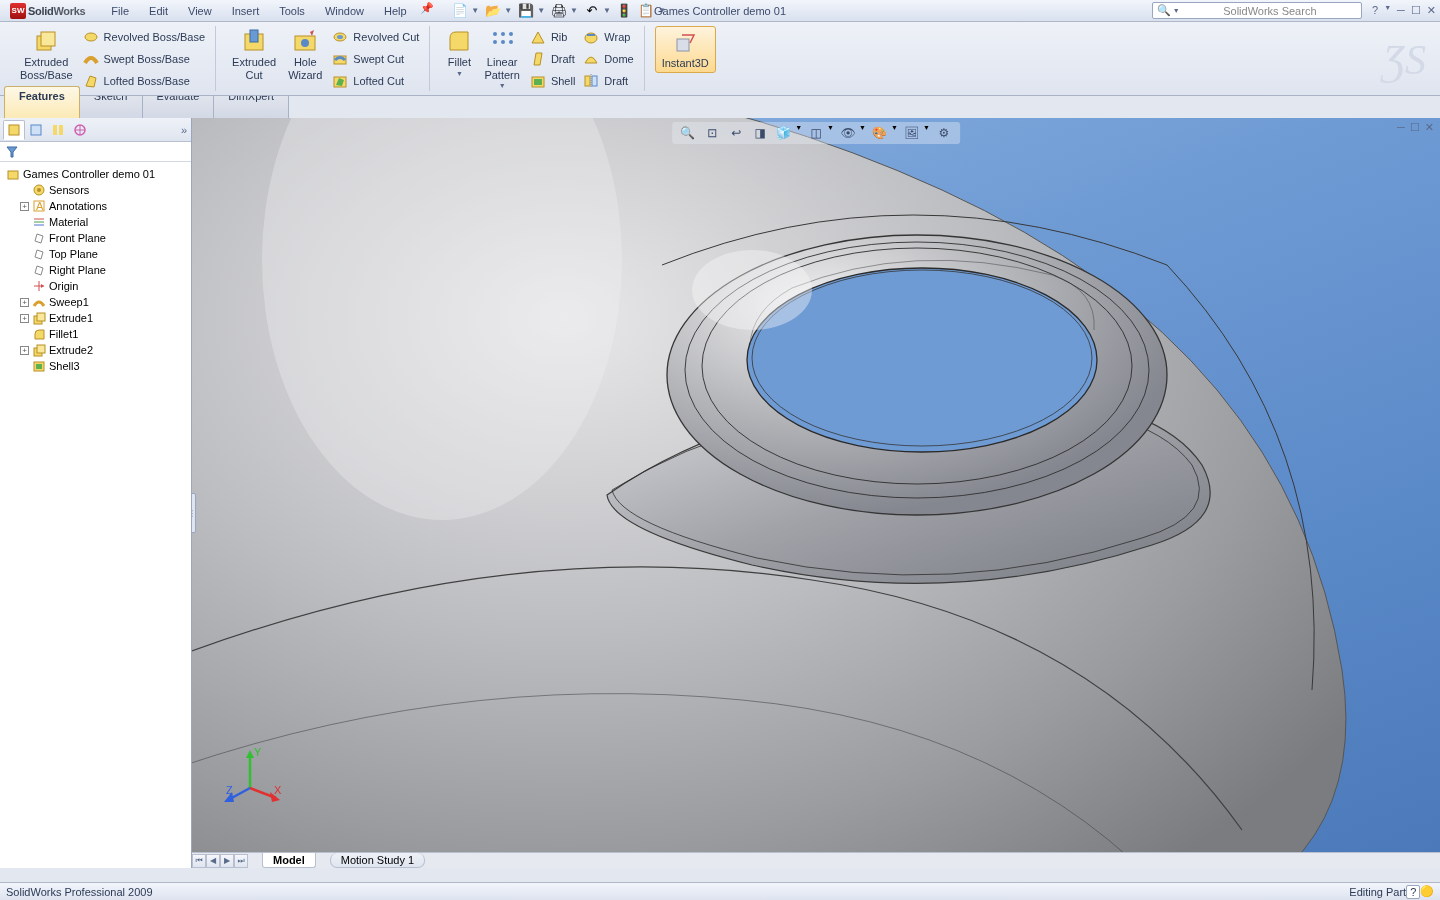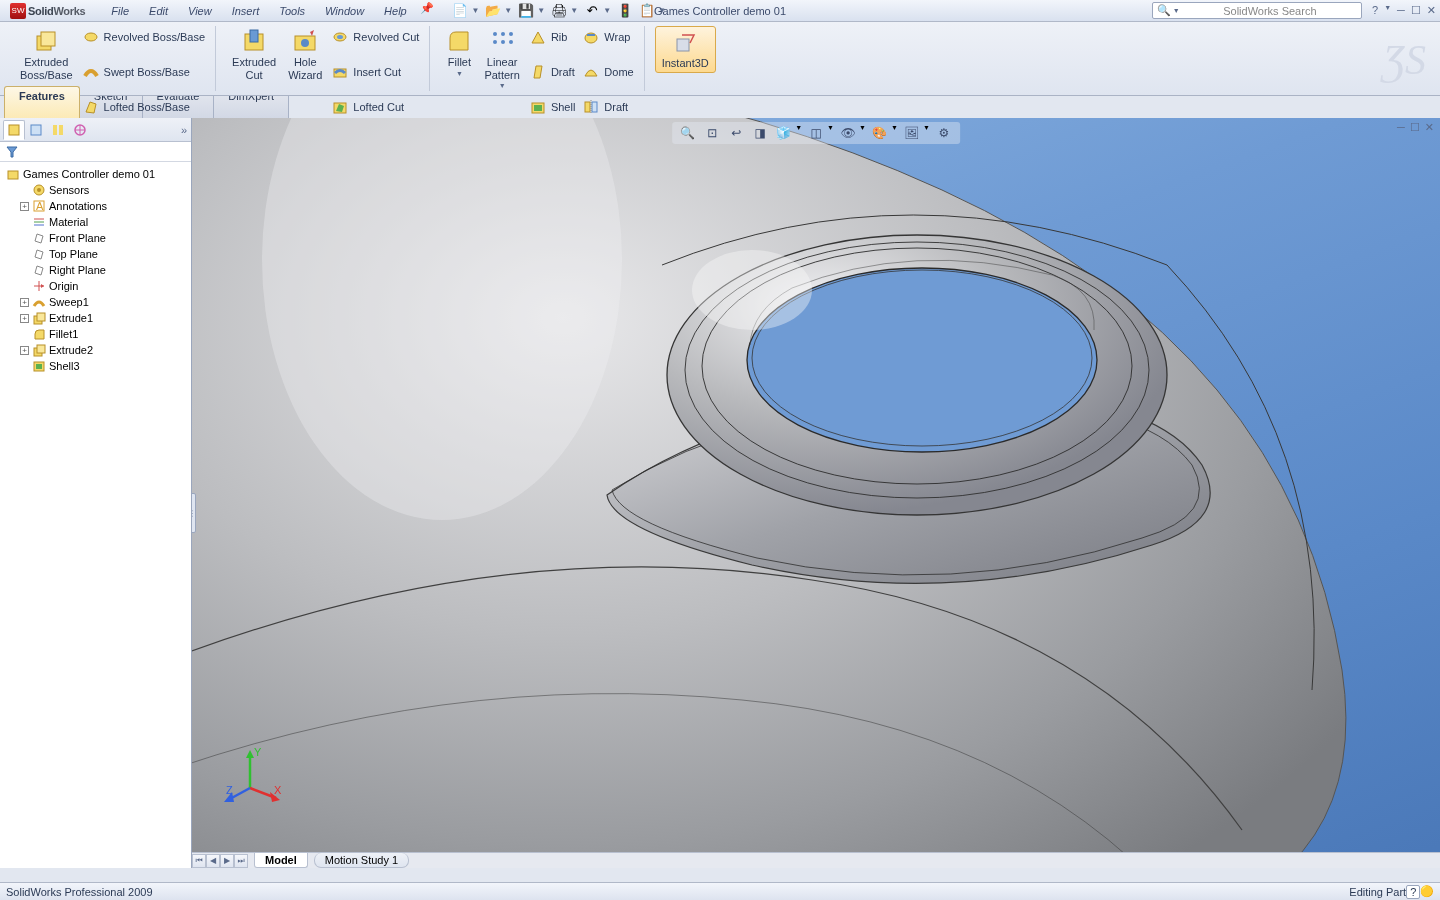--- a/index.html
+++ b/index.html
@@ -1,42 +1,42 @@
 <!DOCTYPE html>
 <html><head>
 <meta charset="utf-8">
 <style>
 * { margin:0; padding:0; box-sizing:border-box; font-family:"Segoe UI",Tahoma,sans-serif; font-size:11px; }
 body { width:1440px; height:900px; background:#e2e7f0; overflow:hidden; position:relative; }
 
 
 .menubar { height:22px; background:linear-gradient(#f2f5fb,#d9e1ef); display:flex; align-items:center; padding:0 4px; border-bottom:1px solid #b0b8c8; }
 .logo { display:flex; align-items:center; gap:2px; padding:0 6px; }
-.logo-badge { width:16px; height:16px; background:linear-gradient(#e03030,#a01010); border-radius:2px; display:flex; align-items:center; justify-content:center; color:#fff; font-size:8px; font-weight:normal; }
+.logo-badge { width:16px; height:16px; background:linear-gradient(#e03030,#a01010); border-radius:2px; display:flex; align-items:center; justify-content:center; color:#fff; font-size:8px; font-weight:bold; }
 .logo-text { font-weight:bold; font-size:13px; color:#555b66; letter-spacing:-0.3px; }
 .logo-text b { color:#3b4350; }
 .menu-items { display:flex; gap:0; margin-left:10px; }
-.menu-item { padding:3px 10px; color:#3b4a6b; cursor:default;font-style:italic; }
+.menu-item { padding:3px 10px; color:#3b4a6b; cursor:default; }
 .pin { margin-left:4px; color:#5a6a8a; }
 .qat { display:flex; align-items:center; gap:6px; margin-left:18px; }
 .qat .ico { width:16px; height:16px; display:flex; align-items:center; justify-content:center; font-size:13px; }
 .qat .drop { font-size:8px; color:#5a6a8a; margin-left:-3px; }
 .doc-title { position:absolute; left:50%; transform:translateX(-50%); color:#3b4a6b; }
 .search-box { margin-left:auto; display:flex; align-items:center; background:#fff; border:1px solid #9aa6bd; border-radius:2px; height:17px; width:210px; padding:0 4px; }
 .search-box .mag { color:#4a6aaa; font-size:11px; margin-right:2px; }
 .search-box input { border:none; outline:none; flex:1; font-size:11px; color:#888; background:transparent;text-align:center; }
 .win-ctrls { display:flex; gap:6px; margin-left:10px; color:#5a6a8a; font-size:12px; }
 
 
 .ribbon { height:74px; background:linear-gradient(#eef1f7,#dfe5f0); border-bottom:1px solid #aab3c5; display:flex; padding:4px 8px; gap:4px; position:relative; }
 .rgroup { display:flex; border-right:1px solid #c2cad9; padding:0 6px; align-items:flex-start; }
 .big-btn { display:flex; flex-direction:column; align-items:center; justify-content:flex-start; padding:2px 6px; cursor:default; text-align:center; line-height:1.15; color:#2b3a55; gap:1px; }
 .big-btn.active { background:linear-gradient(#fef3dd,#fdd98f); border:1px solid #d9a94a; border-radius:3px; }
 .big-btn .ic { width:26px; height:26px; display:flex; align-items:center; justify-content:center; margin-bottom:1px; }
-.small-btns { display:flex; flex-direction:column; gap:17px; padding-top:2px; }
+.small-btns { display:flex; flex-direction:column; gap:4px; padding-top:2px; }
 .small-btn { display:flex; align-items:center; gap:5px; padding:1px 4px; color:#2b3a55; cursor:default; white-space:nowrap; }
 .small-btn .ic { width:16px; height:16px; display:flex; align-items:center; justify-content:center; }
 .ds-logo { position:absolute; right:14px; top:14px; font-size:42px; color:#d3d9e6; font-style:italic; font-family:Georgia,serif; }
 
 
 .cm-tabs { height:22px; display:flex; align-items:end; padding-left:4px; gap:0; }
 .cm-tab { padding:3px 14px 16px 14px; background:linear-gradient(#e6e9f0,#d2d8e5); border:1px solid #a8b2c6; border-bottom:none; border-radius:3px 3px 0 0; margin-right:-1px; color:#2b3a55; cursor:default; }
 .cm-tab.active { background:linear-gradient(#fdf7e6,#fceab6); border-color:#cbb06a; font-weight:bold; position:relative; z-index:2; }
 
 
@@ -61,21 +61,21 @@
 .heads-up .hic { width:20px; height:18px; display:flex; align-items:center; justify-content:center; color:#3b4a6b; font-size:12px; cursor:default; }
 .heads-up .hdrop { font-size:7px; margin-left:-3px; }
 .vp-ctrls { position:absolute; top:3px; right:6px; display:flex; gap:5px; color:#5a6a8a; font-size:11px; }
 .triad { position:absolute; left:30px; bottom:62px; width:60px; height:60px; }
 .splitter { position:absolute; left:-4px; top:50%; width:8px; height:40px; background:#dfe5f0; border:1px solid #9aa6bd; border-radius:2px; display:flex; align-items:center; justify-content:center; font-size:8px; color:#5a6a8a; }
 
 
 .bottom-tabs { height:16px; background:#e6e9f0; border-top:1px solid #b8c0d0; display:flex; align-items:center; }
 .nav-btns { display:flex; }
 .nav-btn { width:14px; height:14px; border:1px solid #b8c0d0; background:linear-gradient(#f5f7fb,#dfe5f0); display:flex; align-items:center; justify-content:center; font-size:8px; color:#5a6a8a; }
-.btab { padding:1px 10px; background:#fff; border:1px solid #b8c0d0; border-top:none; border-radius:0 0 3px 3px; margin-left:6px; font-weight:bold; cursor:default; }
+.btab { padding:1px 10px; background:#fff; border:1px solid #b8c0d0; border-top:none; border-radius:0 0 3px 3px; margin-left:14px; font-weight:bold; cursor:default; }
 .btab.inactive { background:linear-gradient(#eef1f7,#dfe5f0); font-weight:normal;border-radius:7px; }
 
 
 .statusbar { position:absolute; bottom:0; left:0; right:0; height:18px; background:linear-gradient(#f2f5fb,#dde3ef); border-top:1px solid #b0b8c8; display:flex; align-items:center; padding:0 6px; color:#2b3a55; }
 .statusbar .right { margin-left:auto; display:flex; align-items:center; }
 
 
 svg { display:block; }
 </style>
 </head>
@@ -197,21 +197,21 @@
           </span>
           <span>Revolved Cut</span>
         </div>
       <div class="small-btn">
           <span class="ic">
             <svg width="16" height="16">
               <rect x="2" y="5" width="12" height="8" fill="#f4d968" stroke="#b89028"></rect>
               <path d="M3 9 Q8 4 13 9" fill="none" stroke="#5a89c8" stroke-width="3"></path>
             </svg>
           </span>
-          <span>Insert Cut</span>
+          <span>Swept Cut</span>
         </div>
       <div class="small-btn">
           <span class="ic">
             <svg width="16" height="16">
               <rect x="2" y="4" width="12" height="10" fill="#f4d968" stroke="#b89028"></rect>
               <path d="M4 12 L7 5 L12 7 L10 13 Z" fill="#5cb050"></path>
             </svg>
           </span>
           <span>Lofted Cut</span>
         </div>

